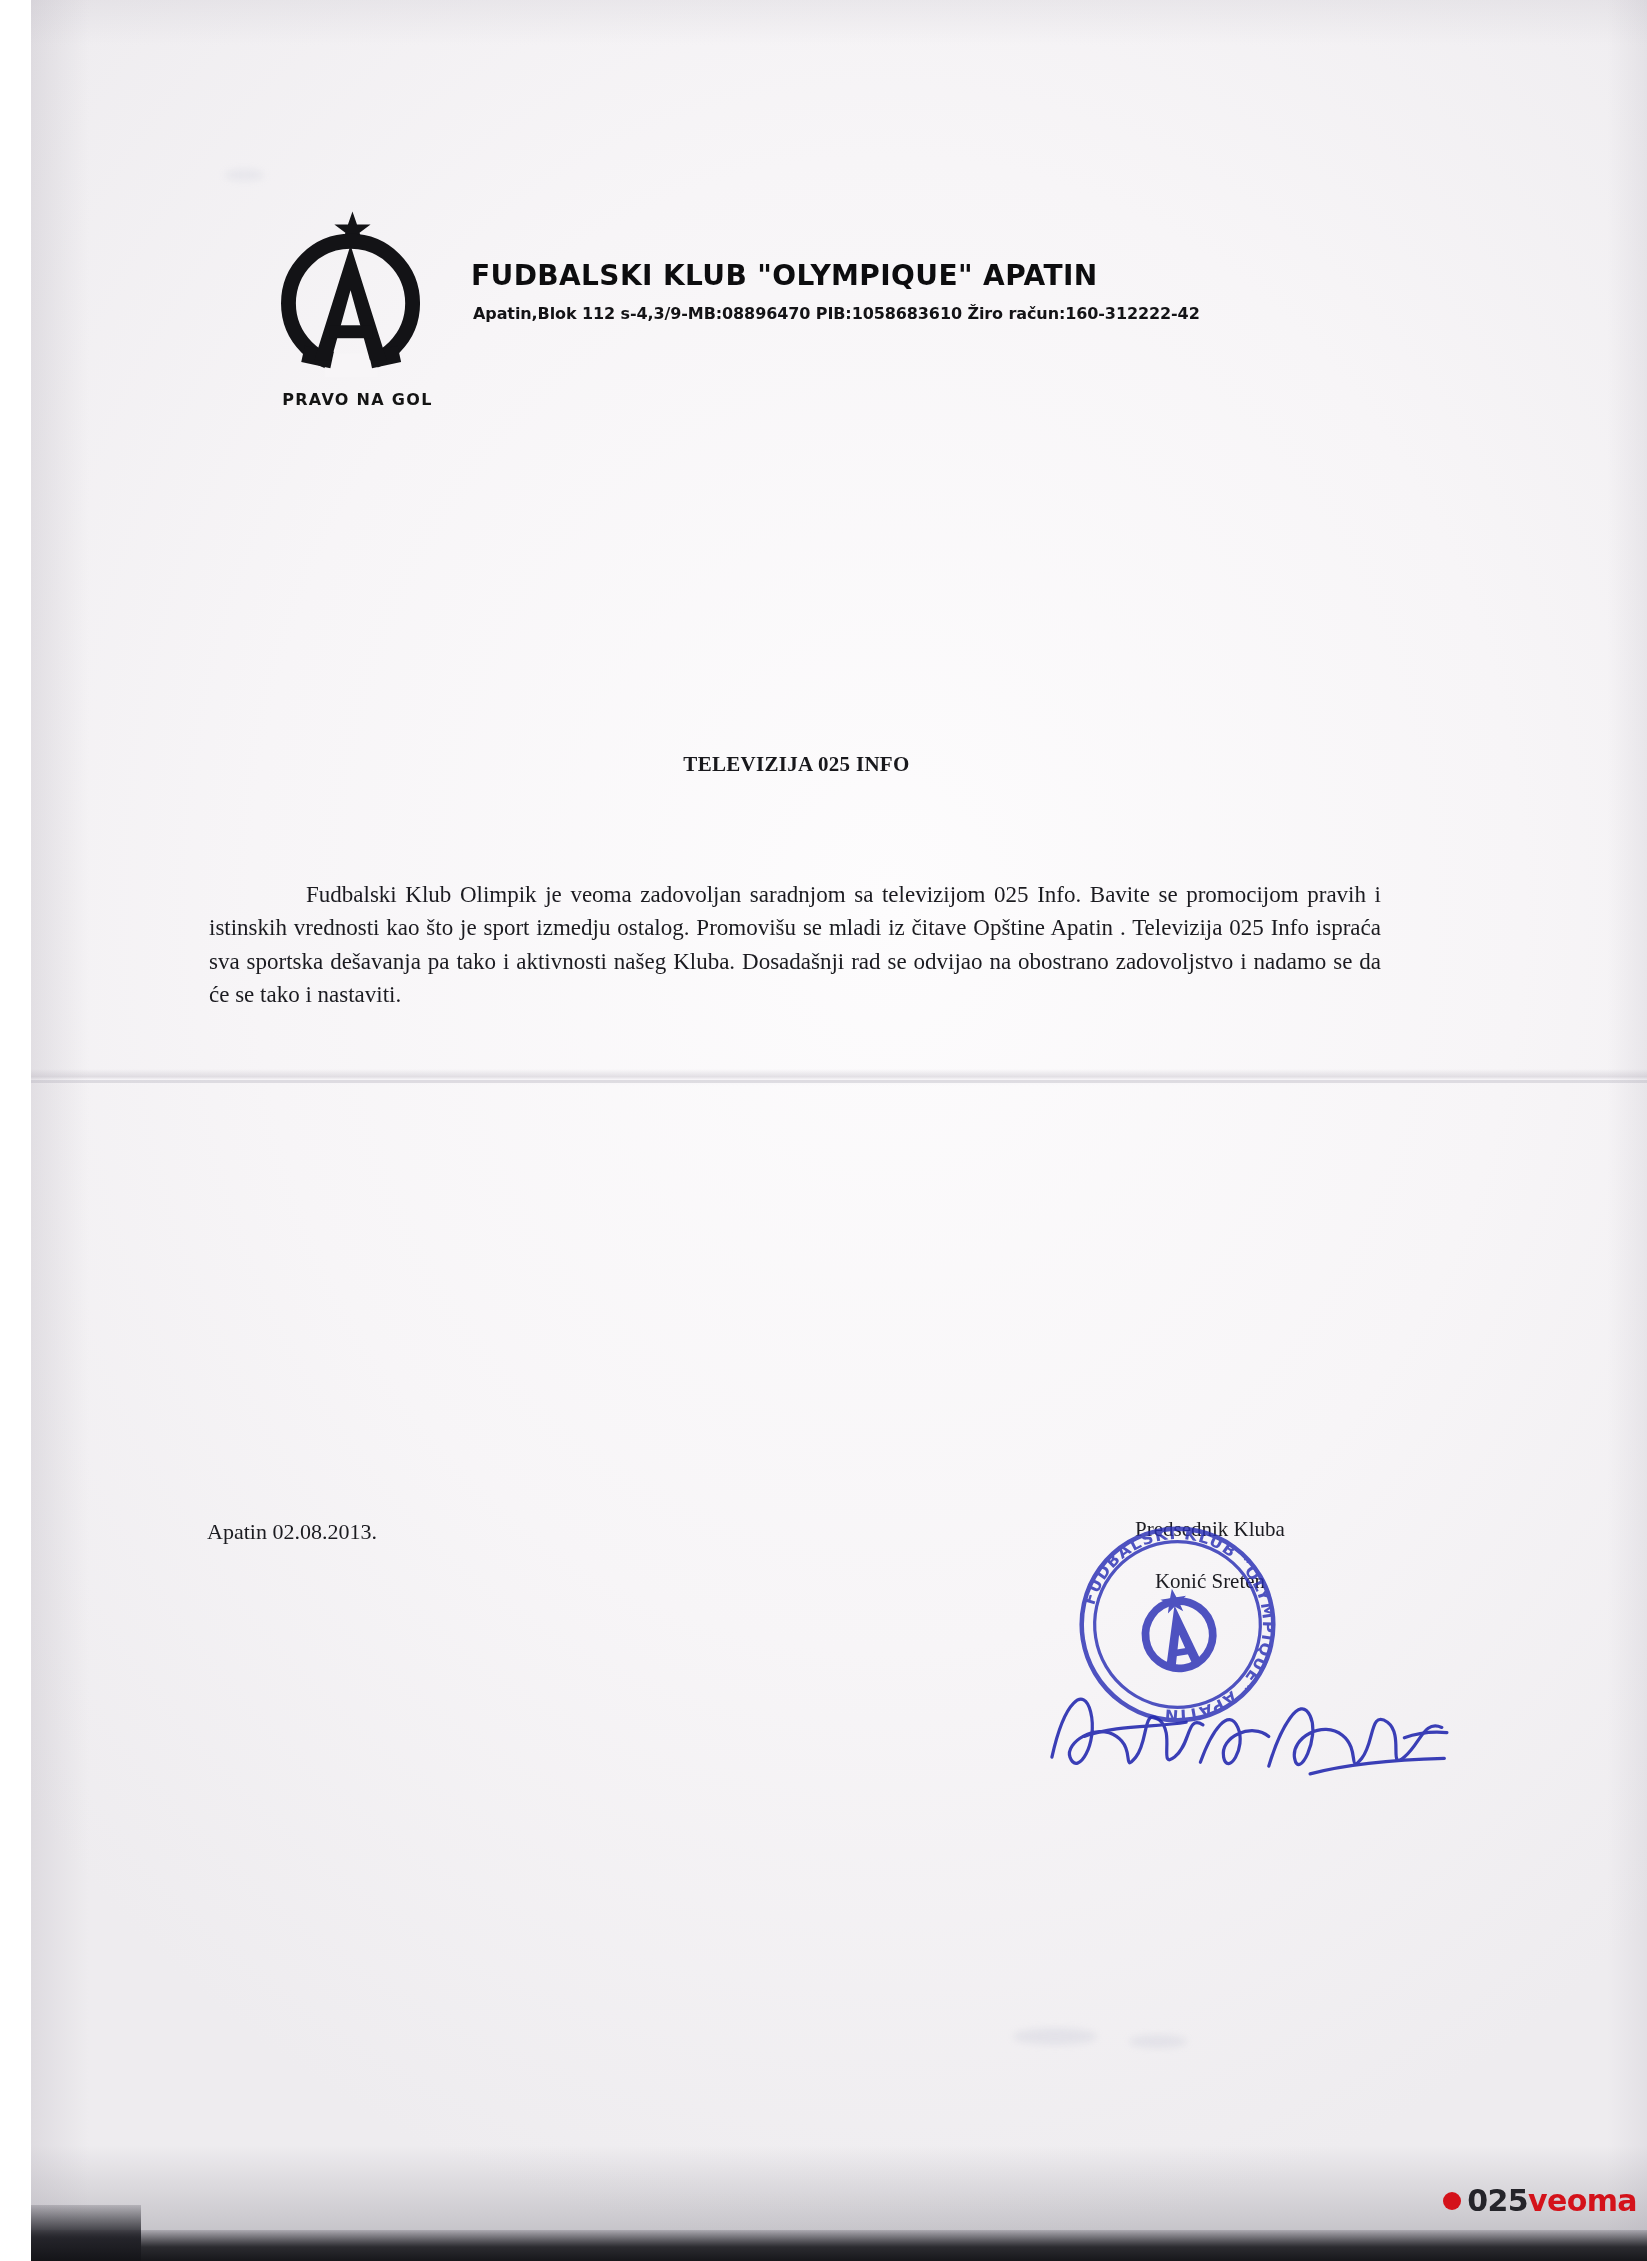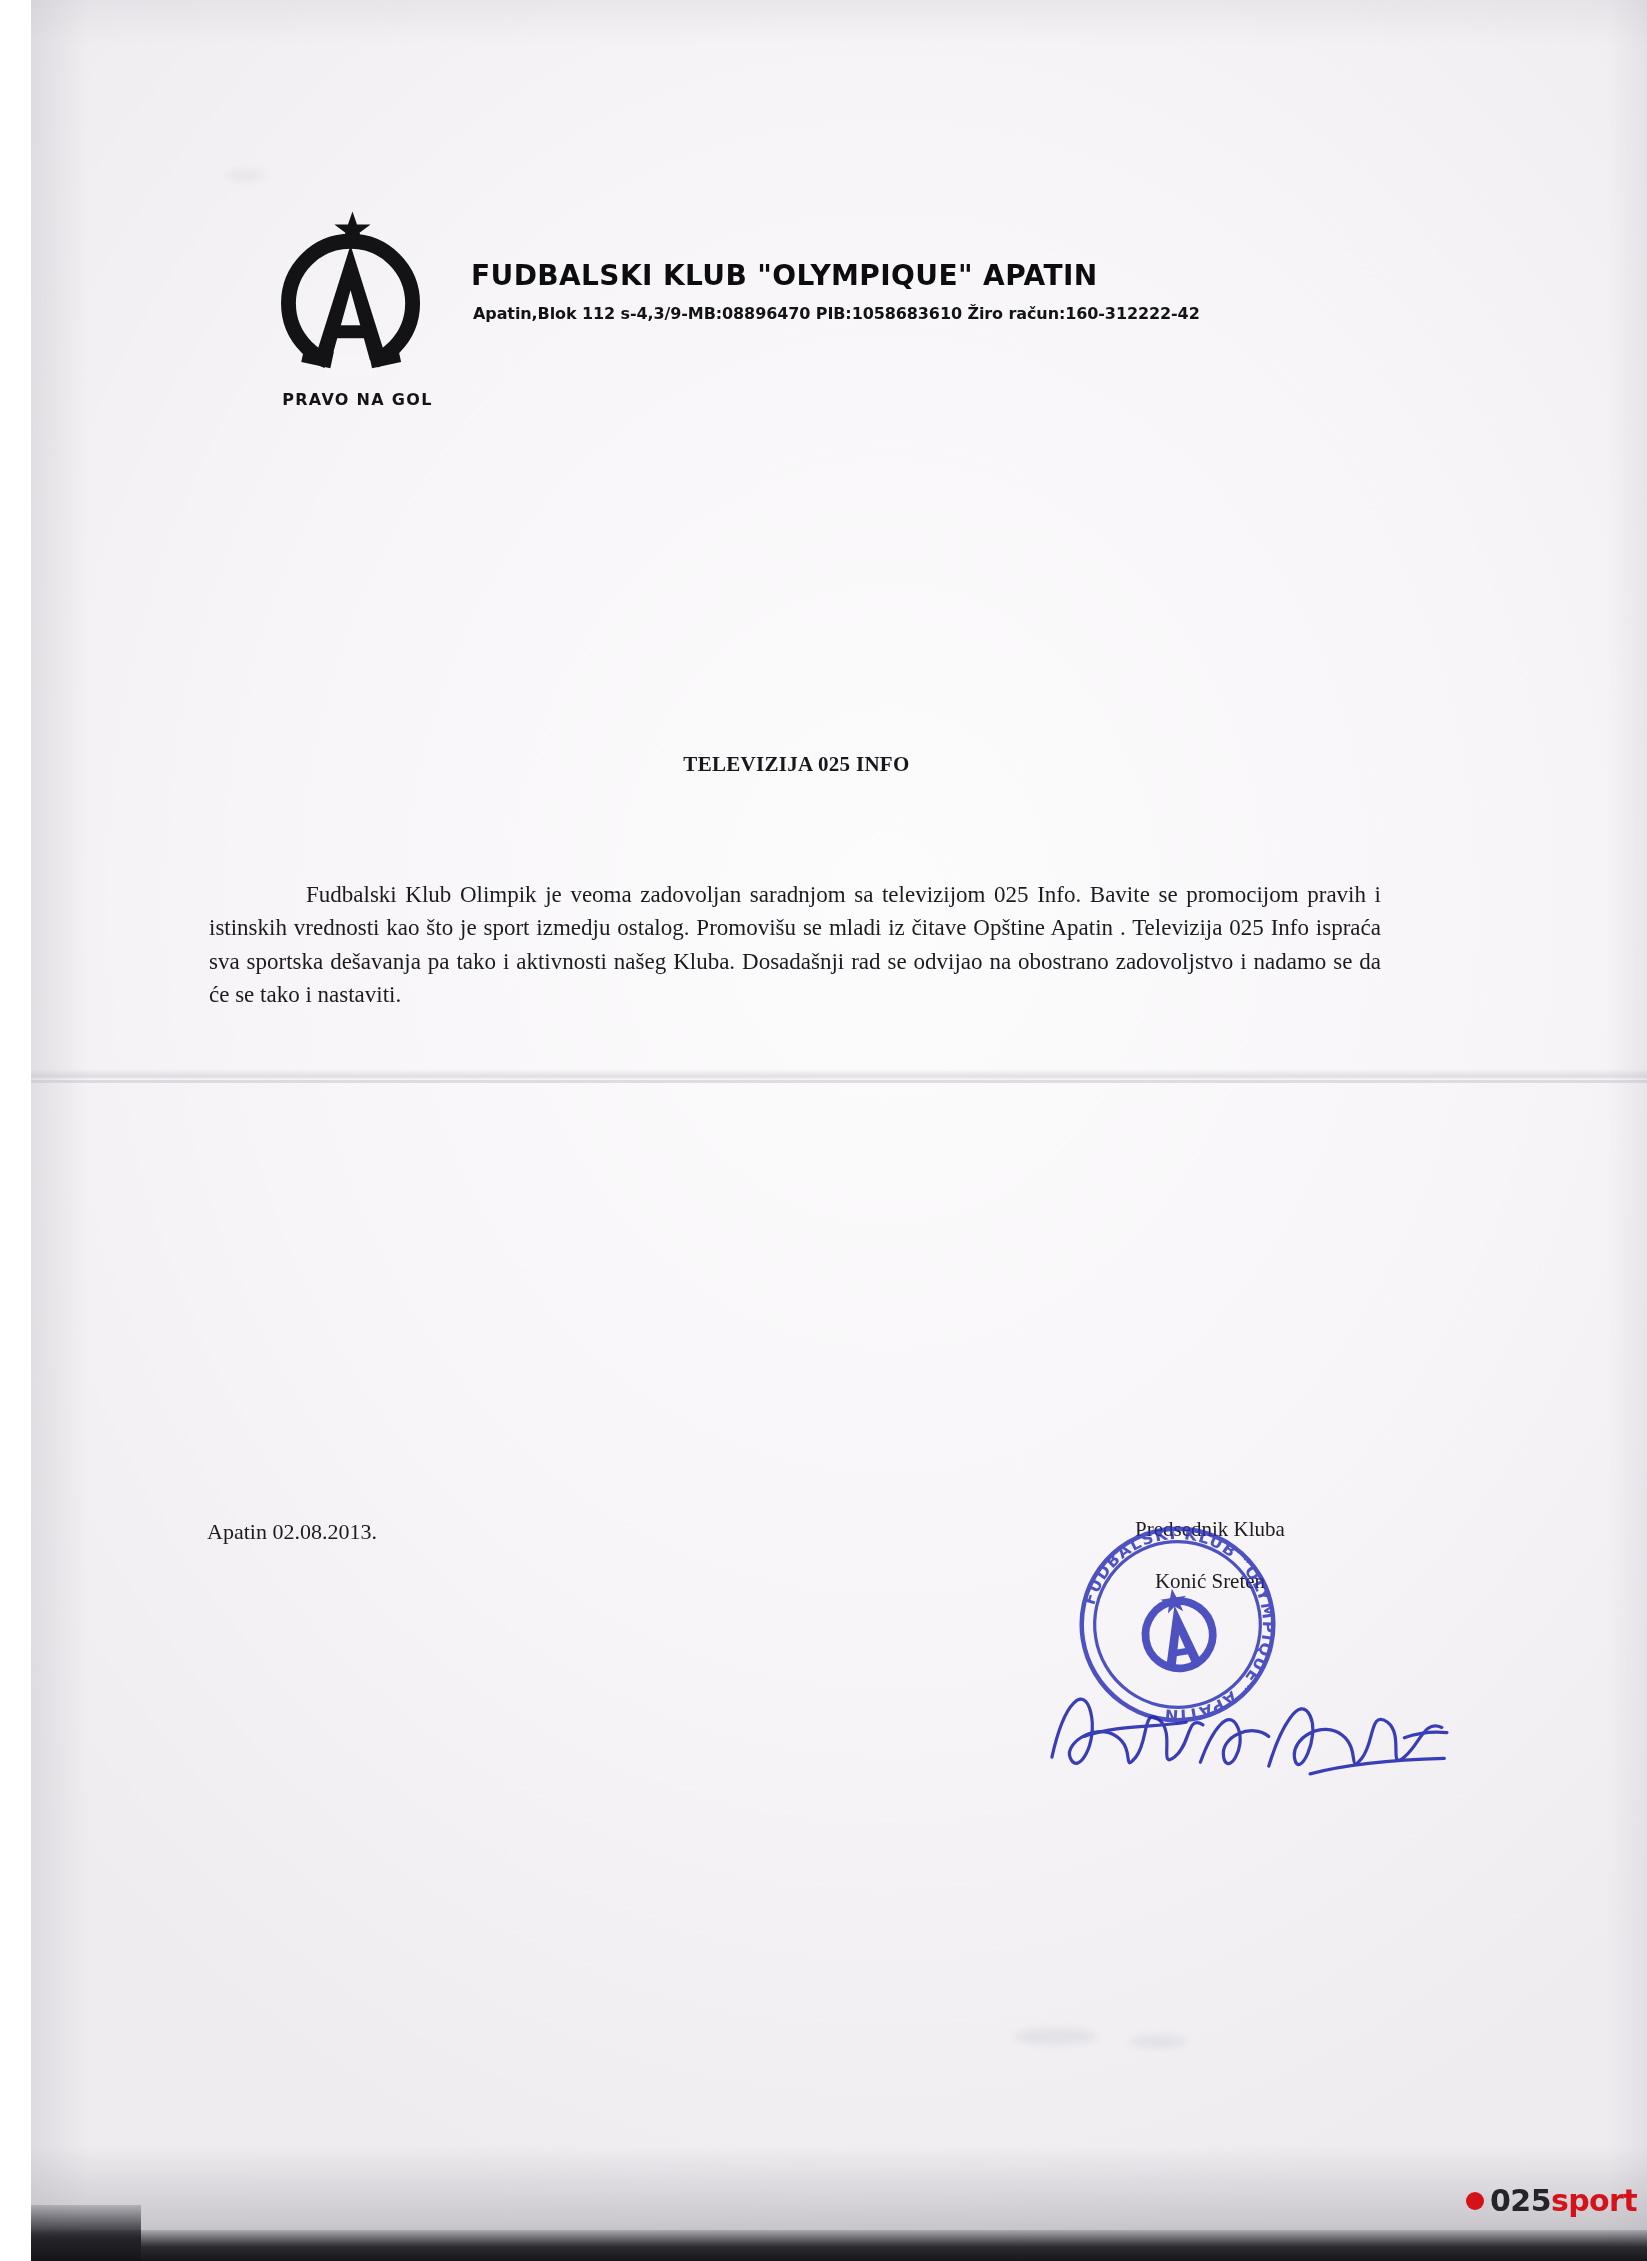--- a/index.html
+++ b/index.html
@@ -300,19 +300,19 @@
     </svg>
   </div>
 
   <div id="crease"></div>
   <div id="crease2"></div>
   <div id="page-shade"></div>
 
   <div id="watermark">
     <span id="wm-dot"></span>
     <span id="wm-025">025</span>
-    <span id="wm-info">sport</span>
+    <span id="wm-info">veoma</span>
   </div>
 
   <div id="scanner-bar"></div>
   <div id="scanner-bar-left"></div>
 </div>
 
 
 </body></html>

